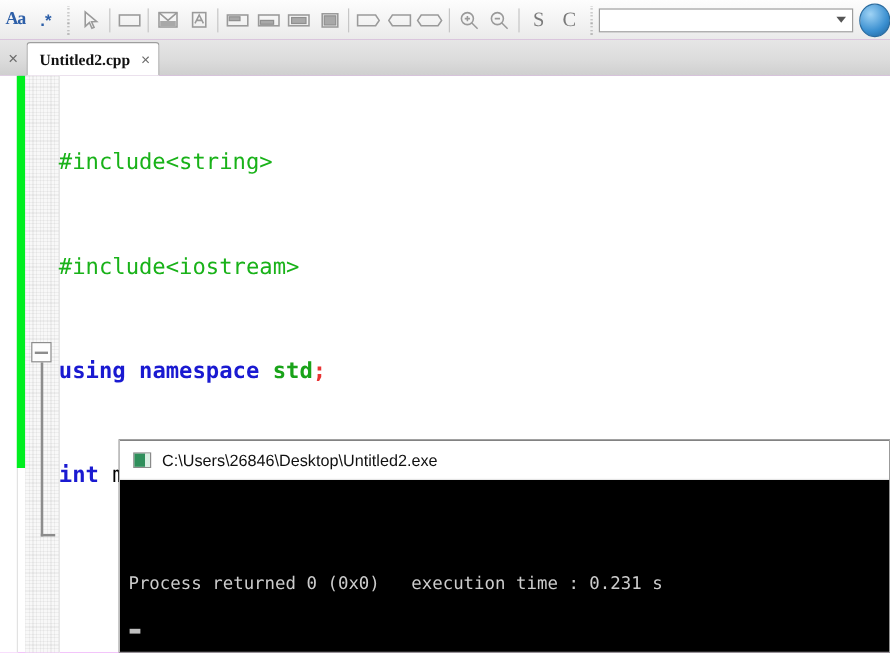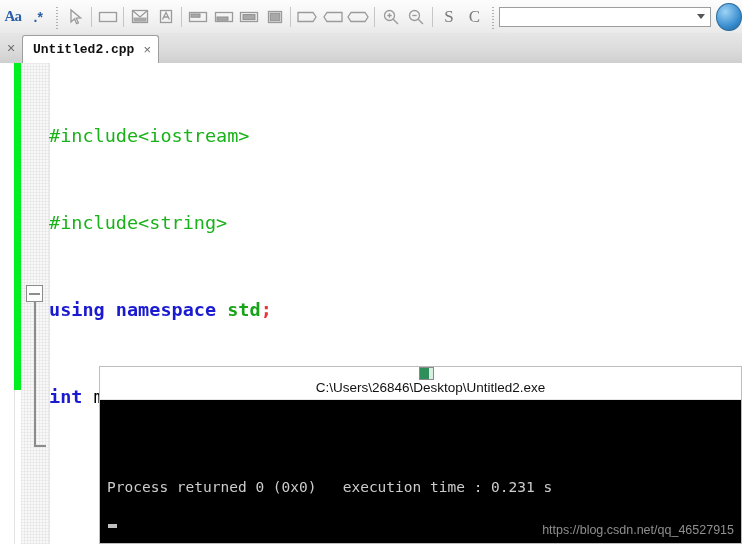--- a/index.html
+++ b/index.html
@@ -50,21 +50,21 @@
   .tab-close-left{
     position:absolute;left:2px;top:6px;width:18px;height:18px;
     display:flex;align-items:center;justify-content:center;color:#6b6b6b;font-size:14px;
   }
   .tab{
     position:absolute;left:22px;top:2px;height:28px;
     background:#ffffff;border:1px solid #9e9e9e;border-bottom:none;
     border-radius:3px 3px 0 0;
     display:flex;align-items:center;padding:0 7px 0 10px;box-sizing:border-box;
   }
-  .tab-label{font-size:13px;font-weight:bold;color:#111;font-family:Liberation Mono, monospace;}
+  .tab-label{font-size:13px;font-weight:bold;color:#111;font-family:Liberation Serif, serif;}
   .tab-x{margin-left:9px;color:#6b6b6b;font-size:13px;}
 
   
   .editor{
     position:absolute;left:0;top:63px;width:742px;height:481px;background:#ffffff;overflow:hidden;
   }
   .left-rail{position:absolute;left:0;top:0;width:14px;height:481px;background:#ffffff;border-right:1px solid #e2e2e2;}
   .chgbar{position:absolute;left:14px;top:0;width:7px;height:327px;background:#00ef1f;}
   .fold-gutter{
     position:absolute;left:21px;top:0;width:28px;height:481px;
@@ -97,21 +97,20 @@
   .c-green{color:#19a319;font-weight:bold;}
 
   
   .console{
     position:absolute;left:99px;top:366px;width:643px;height:178px;
     background:#000;border:1px solid #bdbdbd;box-sizing:border-box;overflow:hidden;
   }
   .con-title{
     height:33px;background:#ffffff;display:flex;align-items:center;padding-left:11px;box-sizing:border-box;
     border-bottom:1px solid #e6e6e6;
-    flex-direction:column;
   }
   .con-ico{width:15px;height:13px;border:1.5px solid #8a8a8a;box-sizing:border-box;background:#fff;display:flex;}
   .con-ico i{display:block;width:9px;height:100%;background:#2f8f5b;}
   .con-ico u{display:block;width:4px;height:100%;background:#d8efe2;text-decoration:none;}
   .con-title-text{margin-left:9px;font-size:13.5px;color:#111;font-family:"Liberation Sans",sans-serif;}
   .con-body{
     position:relative;height:144px;background:#000;
     font-family:"DejaVu Sans Mono","Liberation Mono",monospace;
     font-size:14.5px;line-height:18px;color:#cccccc;
   }
@@ -261,22 +260,22 @@
 
   <div class="editor">
     <div class="left-rail"></div>
     <div class="chgbar"></div>
     <div class="fold-gutter"></div>
     <div class="fold-box"></div>
     <div class="fold-line"></div>
     <div class="fold-hook"></div>
 
     <div class="code">
+      <span class="ln"><span class="c-pre">#include&lt;string&gt;</span></span>
       <span class="ln"><span class="c-pre">#include&lt;iostream&gt;</span></span>
-      <span class="ln"><span class="c-pre">#include&lt;string&gt;</span></span>
       <span class="ln"><span class="c-kw">using</span> <span class="c-kw">namespace</span> <span class="c-green">std</span><span class="c-punct">;</span></span>
       <span class="ln"><span class="c-kw">int</span> <span class="c-id">main</span><span class="c-op">(</span><span class="c-kw">void</span><span class="c-op">)</span></span>
       
       
       
       
       
       
     </div>
   </div>
@@ -285,17 +284,16 @@
     <div class="con-title">
       <span class="con-ico">
           <i></i>
           <u></u>
         </span>
       <span class="con-title-text">C:\Users\26846\Desktop\Untitled2.exe</span>
     </div>
     <div class="con-body">
       <span class="con-line con-l1">Process returned 0 (0x0)   execution time : 0.231 s</span>
       <span class="con-cursor"></span>
-      <span class="watermark">https://blog.csdn.net/qq_46527915</span>
     </div>
   </div>
 
 </div>
 
 </body></html>

